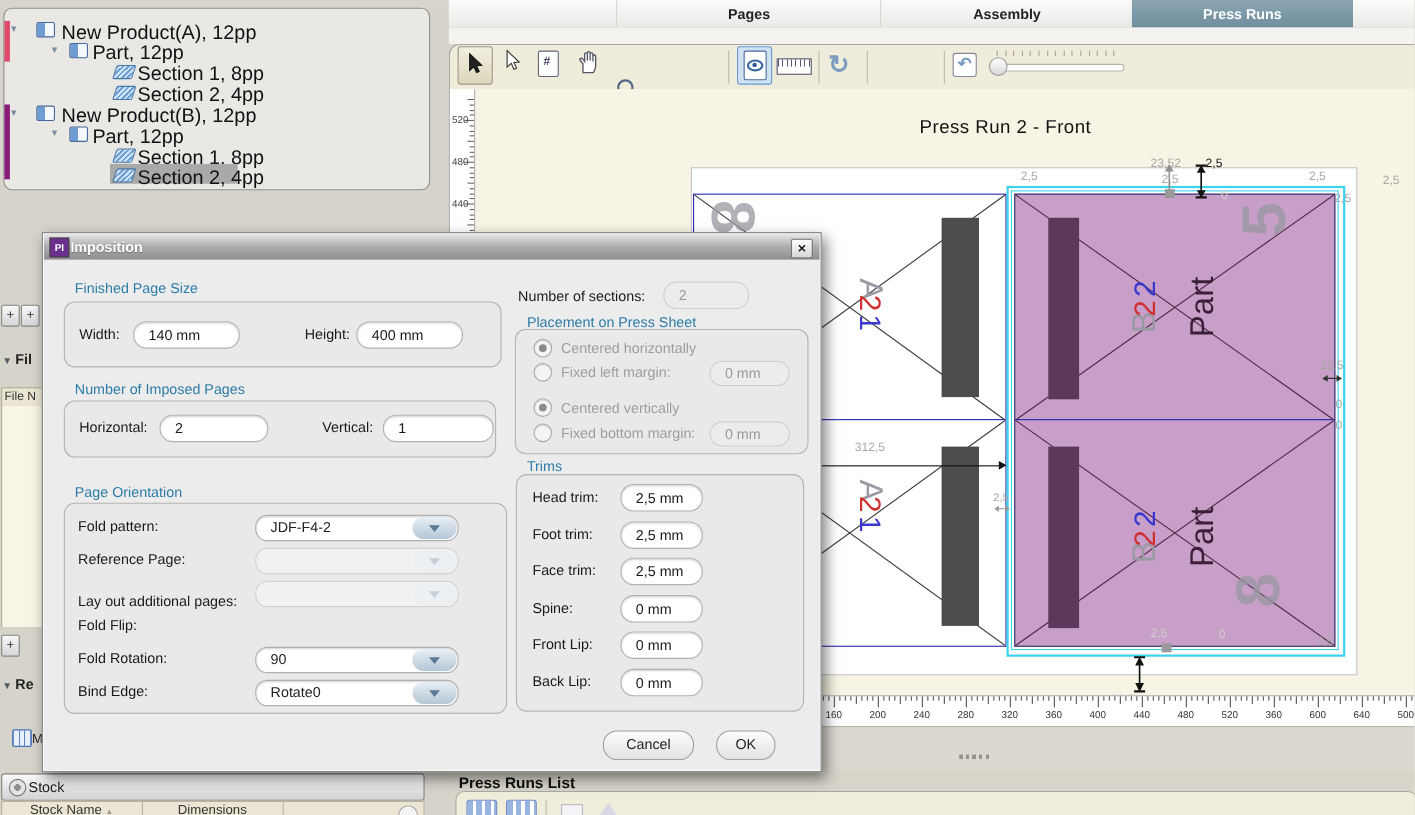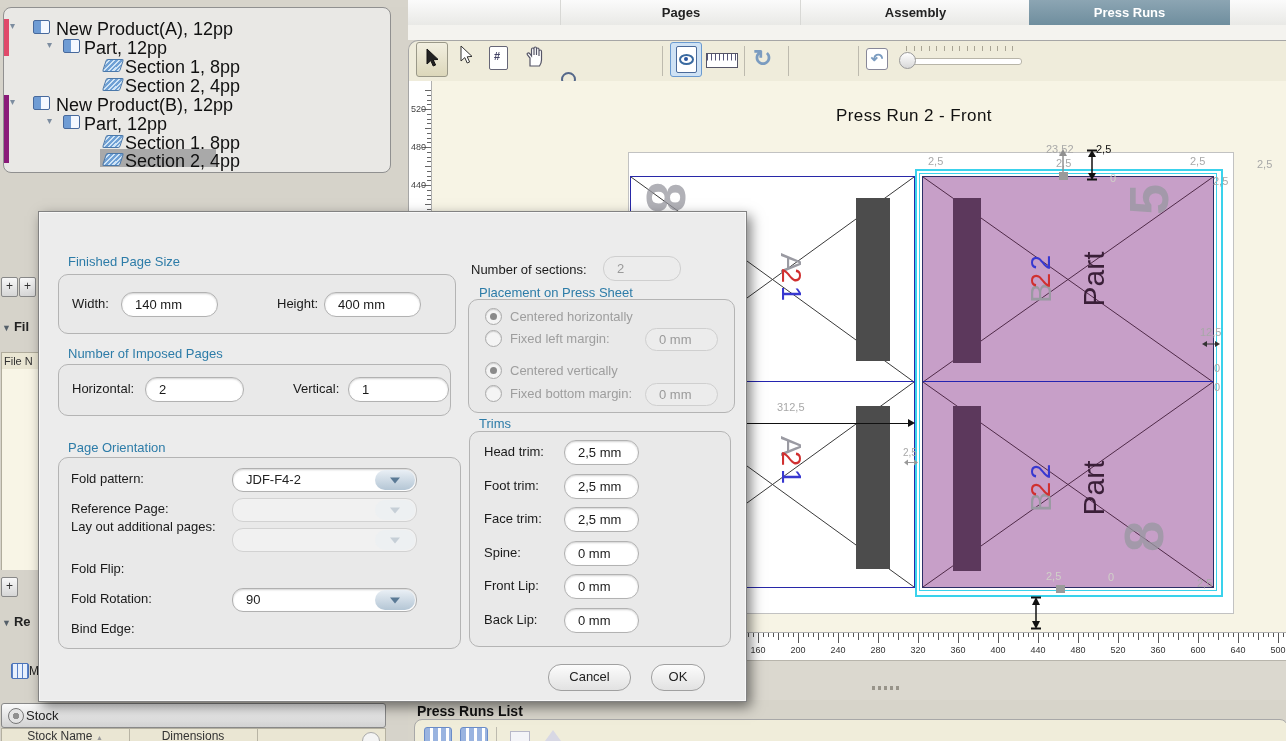--- a/index.html
+++ b/index.html
@@ -655,20 +655,25 @@
 <div class="abs prl"></div>
 <div class="abs prltitle" style="left:417px;top:703px;">Press Runs List</div>
 <div class="abs prltb"></div>
 <div class="abs gridicon" style="left:424px;top:727px;"></div>
 <div class="abs gridicon" style="left:460px;top:727px;"></div>
 <div class="abs tsep" style="left:496px;top:727px;height:14px;"></div>
 <div class="abs" style="left:510px;top:731px;width:18px;height:10px;border:1px solid #b8b8c8;background:#f4f4f8;"></div>
 <div class="abs" style="left:545px;top:730px;width:0;height:0;border-left:8px solid transparent;border-right:8px solid transparent;border-bottom:11px solid #d8d8e4;"></div>
 
 <div class="abs dialog">
+  <div class="dtitle">
+    <span class="dpi">PI</span>
+    <span class="txt">Imposition</span>
+    <span class="dclose">×</span>
+  </div>
 
   <div class="seclab" style="left:29px;top:42px;">Finished Page Size</div>
   <div class="grp" style="left:19px;top:62px;width:396px;height:58px;">
     <div class="dlab" style="left:13px;top:21px;">Width:</div>
     <div class="pill" style="left:62px;top:17px;width:82px;">140 mm</div>
     <div class="dlab" style="left:218px;top:21px;">Height:</div>
     <div class="pill" style="left:265px;top:17px;width:82px;">400 mm</div>
   </div>
 
   <div class="dlab" style="left:432px;top:50px;">Number of sections:</div>
@@ -701,32 +706,36 @@
     <div class="dlab" style="left:12px;top:13px;">Fold pattern:</div>
     <div class="combo" style="left:173px;top:10px;width:183px;">
       <span class="val">JDF-F4-2</span>
         <span class="dd"></span>
     </div>
     <div class="dlab" style="left:12px;top:43px;">Reference Page:</div>
     <div class="combo dis" style="left:173px;top:40px;width:183px;">
       <span class="val"></span>
         <span class="dd"></span>
     </div>
-    <div class="dlab" style="left:12px;top:61px;">Lay out additional pages:</div>
+    <div class="dlab" style="left:12px;top:81px;">Lay out additional pages:</div>
     <div class="combo dis" style="left:173px;top:70px;width:183px;">
       <span class="val"></span>
         <span class="dd"></span>
     </div>
     <div class="dlab" style="left:12px;top:103px;">Fold Flip:</div>
     <div class="dlab" style="left:12px;top:133px;">Fold Rotation:</div>
     <div class="combo" style="left:173px;top:130px;width:183px;">
       <span class="val">90</span>
         <span class="dd"></span>
     </div>
     <div class="dlab" style="left:12px;top:163px;">Bind Edge:</div>
+    <div class="combo" style="left:173px;top:160px;width:183px;">
+      <span class="val">Rotate0</span>
+        <span class="dd"></span>
+    </div>
   </div>
 
   <div class="seclab" style="left:440px;top:204px;">Trims</div>
   <div class="grp" style="left:430px;top:219px;width:260px;height:214px;">
     <div class="dlab" style="left:14px;top:12px;">Head trim:</div>
     <div class="pill" style="left:94px;top:8px;width:60px;">2,5 mm</div>
     <div class="dlab" style="left:14px;top:46px;">Foot trim:</div>
     <div class="pill" style="left:94px;top:42px;width:60px;">2,5 mm</div>
     <div class="dlab" style="left:14px;top:79px;">Face trim:</div>
     <div class="pill" style="left:94px;top:75px;width:60px;">2,5 mm</div>

